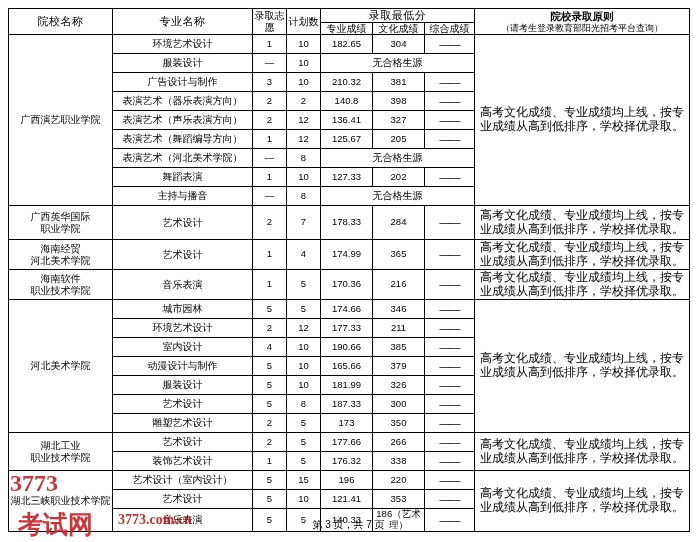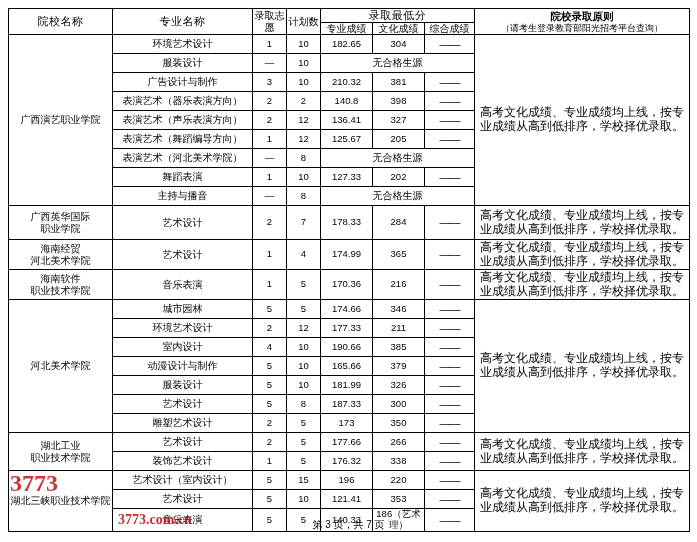--- a/index.html
+++ b/index.html
@@ -378,16 +378,17 @@
         <td>186（艺术理）</td>
         <td class="dash-cell">——</td>
       </tr>
 
     </tbody>
   </table>
 </div>
 
 <div class="watermark">
   <div class="wm-big">3773</div>
+  <div class="wm-sub">考试网</div>
   <div class="wm-green">3773.com.cn</div>
 </div>
 
 <div class="footer">第 3 页，共 7 页</div>
 
 </body></html>

